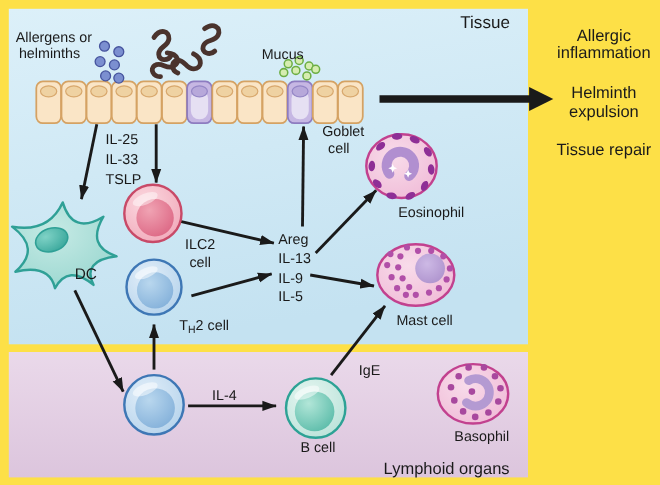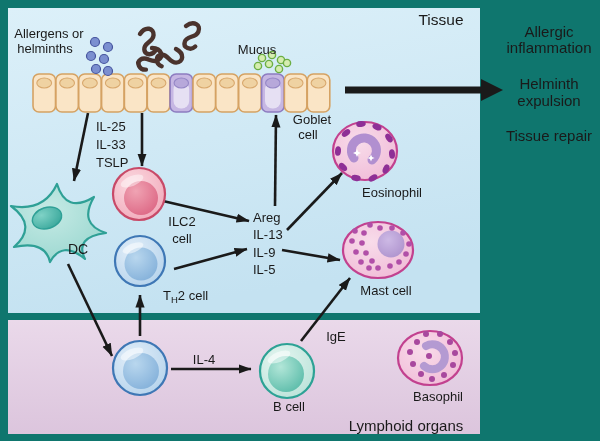--- a/index.html
+++ b/index.html
@@ -1,16 +1,16 @@
 <!DOCTYPE html>
 <html><head>
 <meta charset="utf-8">
 <style>
   html,body{margin:0;padding:0;background:#ffffff;}
-  #stage{position:relative;width:600px;height:441px;background:#0f766e;overflow:hidden;
+  #stage{position:relative;width:600px;height:441px;background:#fde047;overflow:hidden;
          font-family:"Liberation Sans",sans-serif;}
   svg{position:absolute;left:0;top:0;}
   text{fill:#1a1a1a;font-family:"Liberation Sans",sans-serif;}
 </style>
 </head>
 <body>
 
 <div id="stage">
 <svg width="600" height="441" viewBox="0 0 600 441">
   <defs>

